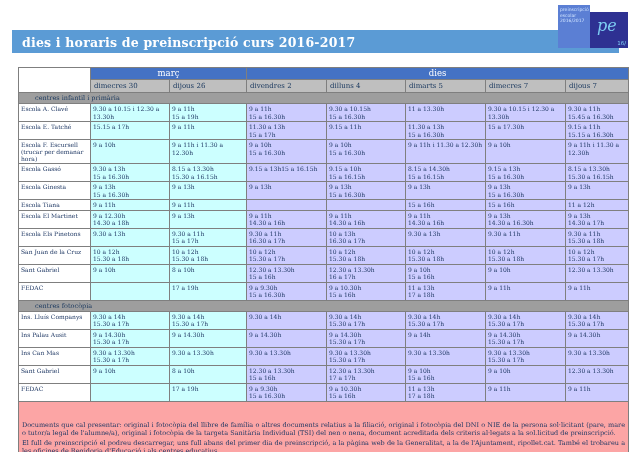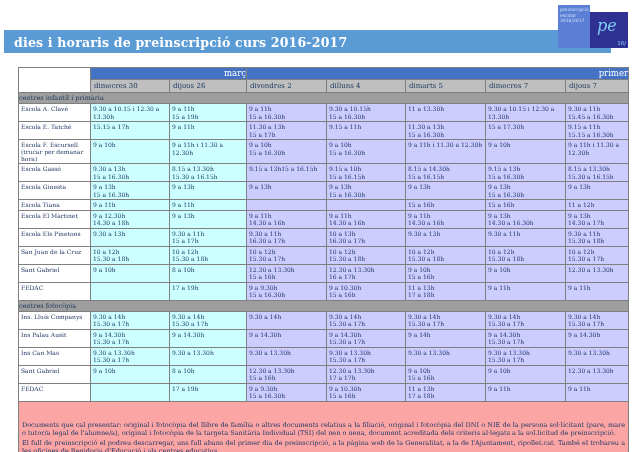--- a/index.html
+++ b/index.html
@@ -1,33 +1,33 @@
 <!DOCTYPE html>
 <html><head>
 <meta charset="utf-8">
 <style>
   html,body{margin:0;padding:0;width:640px;height:452px;background:#ffffff;overflow:hidden;
     font-family:"DejaVu Serif", serif;}
-  .title-bar{position:absolute;left:4px;top:30px;width:607px;height:23px;background:#5b9bd5;
+  .title-bar{position:absolute;left:12px;top:30px;width:607px;height:23px;background:#5b9bd5;
     display:flex;align-items:flex-end;z-index:1;}
   .title-bar span{color:#ffffff;font-weight:bold;font-size:12.5px;padding:0 0 3px 10px;letter-spacing:.2px;}
   .logo{position:absolute;left:558px;top:5px;width:70px;height:43px;z-index:2;}
   .logo-strip{position:absolute;left:0;top:0;width:32px;height:43px;background:#5b7fd4;}
   .logo-strip div{color:#cfe3ff;font-size:4.5px;line-height:5.5px;padding:2px 0 0 2px;white-space:pre-line;font-family:"DejaVu Sans",sans-serif;}
   .logo-box{position:absolute;right:0;bottom:0;width:38px;height:36px;background:#2e3192;}
   .logo-box .pe{position:absolute;left:7px;top:4px;color:#7ecef4;font-size:16px;font-style:italic;font-weight:normal;}
   .logo-box .pe-sub{position:absolute;right:2px;bottom:2px;color:#7ecef4;font-size:5.5px;font-family:"DejaVu Sans",sans-serif;}
   table.sched{position:absolute;left:18px;top:67px;width:610px;border-collapse:collapse;table-layout:fixed;}
   table.sched td,table.sched th{border:1px solid #7f7f7f;vertical-align:top;font-weight:normal;
     color:#1f3864;overflow:hidden;}
   .month-cell{background:#4472c4;color:#ffffff !important;font-weight:bold;font-size:8.5px;
-    text-align:right;height:11px;line-height:11px;padding:0;}
+    text-align:center;height:11px;line-height:11px;padding:0;}
   .corner-cell{background:#ffffff;}
   .day-cell{background:#bfbfbf;font-weight:bold;font-size:7px;text-align:left;padding:2px 12px 2px 3px;color:#17365d !important;}
-  .section-cell{background:#9e9e9e;font-weight:bold;font-size:6.5px;padding:1px 0 1px 0;color:#17365d !important;}
+  .section-cell{background:#9e9e9e;font-weight:bold;font-size:6.5px;padding:1px 0 1px 16px;color:#17365d !important;}
   .name-cell{background:#ffffff;font-size:6px;line-height:7px;padding:1px 1px 1px 2px;}
   .hour-cell{font-size:6px;line-height:7.5px;padding:1px 1px 1px 2px;white-space:pre-line;}
   .march{background:#ccffff;}
   .april{background:#ccccff;}
   .footer-cell{background:#fca5a5;padding:19px 3px;}
   .footer-cell p{margin:0 0 2px 0;font-size:6.5px;line-height:8px;color:#1f3864;text-align:justify;}
 </style>
 </head>
 <body>
 
@@ -55,21 +55,21 @@
       <col style="width:80px">
     <col style="width:79px">
       <col style="width:80px">
       <col style="width:80px">
       <col style="width:63px">
   </colgroup>
   <thead>
     <tr>
       <th class="corner-cell" rowspan="2"></th>
       <th class="month-cell" colspan="2">març</th>
-      <th class="month-cell" colspan="5">primer</th>
+      <th class="month-cell" colspan="5">dies</th>
     </tr>
     <tr>
       <th class="day-cell">dimecres 30</th>
       <th class="day-cell">dijous 26</th>
       <th class="day-cell">divendres 2</th>
       <th class="day-cell">dilluns 4</th>
       <th class="day-cell">dimarts 5</th>
       <th class="day-cell">dimecres 7</th>
       <th class="day-cell">dijous 7</th>
     </tr>

